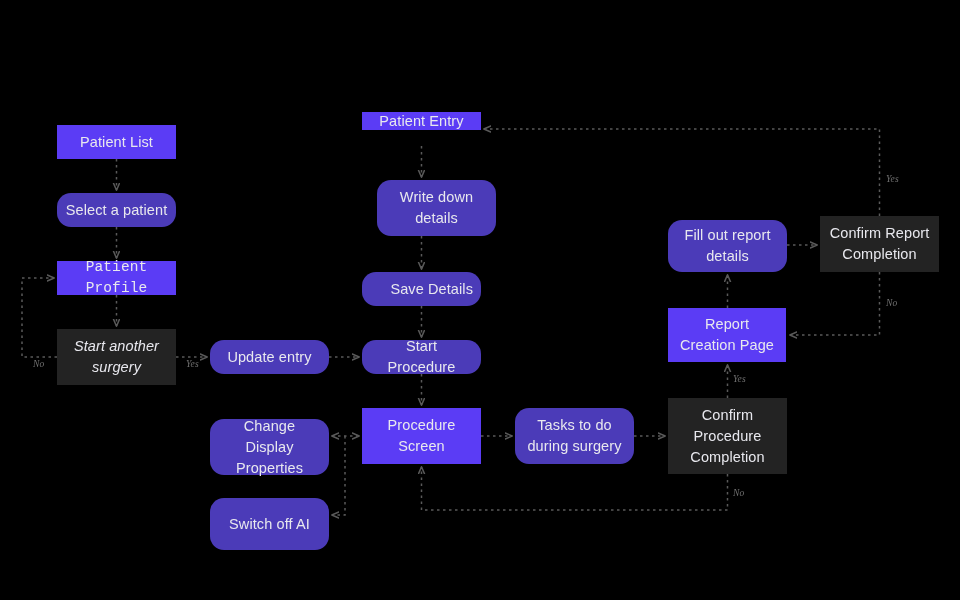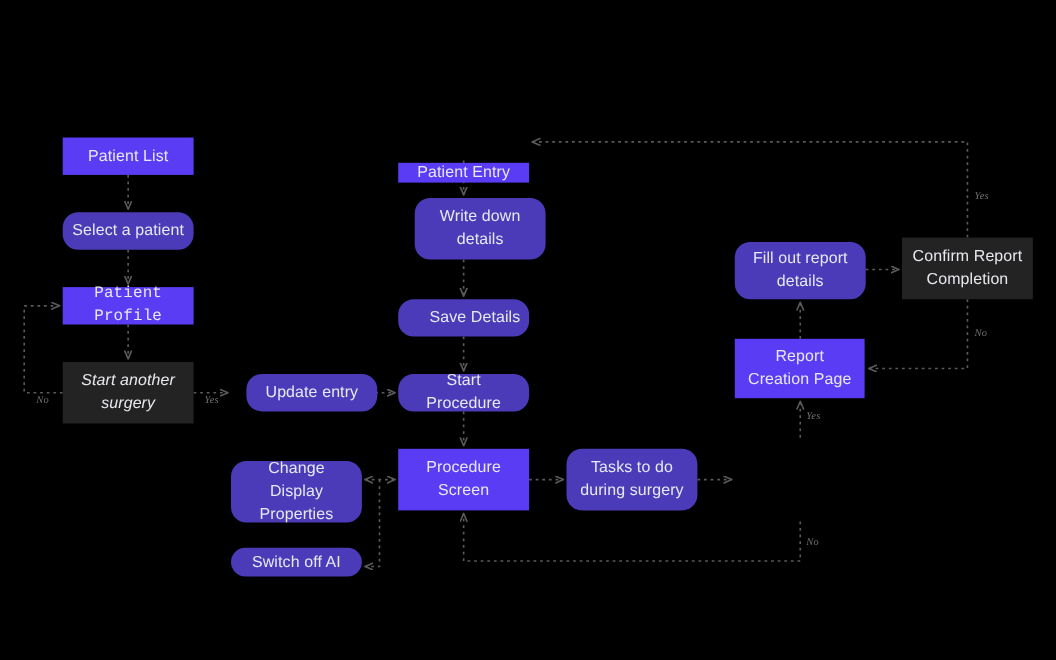--- a/index.html
+++ b/index.html
@@ -124,33 +124,33 @@
   </div>
 
   <div class="node rect-bright" style="left:57px;  top:261px; width:119px; height:34px;font-family:Liberation Mono, monospace;">
     <span>Patient Profile</span>
   </div>
 
   <div class="node rect-dark" style="left:57px;  top:329px; width:119px; height:56px;font-style:italic;">
     <span>Start another surgery</span>
   </div>
 
-  <div class="node round-muted" style="left:224px; top:340px; width:119px; height:34px;">
+  <div class="node round-muted" style="left:210px; top:340px; width:119px; height:34px;">
     <span>Update entry</span>
   </div>
 
   <div class="node round-muted" style="left:210px; top:419px; width:119px; height:56px;">
     <span>Change Display Properties</span>
   </div>
 
-  <div class="node round-muted" style="left:210px; top:498px; width:119px; height:26px;">
+  <div class="node round-muted" style="left:210px; top:498px; width:119px; height:52px;">
     <span>Switch off AI</span>
   </div>
 
-  <div class="node rect-bright" style="left:362px; top:112px; width:119px; height:18px;margin-top:36px;">
+  <div class="node rect-bright" style="left:362px; top:112px; width:119px; height:18px;">
     <span>Patient Entry</span>
   </div>
 
   <div class="node round-muted" style="left:345px; top:180px; width:119px; height:56px;margin-left:32px;">
     <span>Write down details</span>
   </div>
 
   <div class="node round-muted" style="left:362px; top:272px; width:119px; height:34px;justify-content:flex-end;">
     <span>Save Details</span>
   </div>
@@ -160,20 +160,23 @@
   </div>
 
   <div class="node rect-bright" style="left:362px; top:408px; width:119px; height:56px;">
     <span>Procedure Screen</span>
   </div>
 
   <div class="node round-muted" style="left:515px; top:408px; width:119px; height:56px;">
     <span>Tasks to do during surgery</span>
   </div>
 
+  <div class="node rect-dark" style="left:668px; top:398px; width:119px; height:76px;">
+    <span>Confirm Procedure Completion</span>
+  </div>
 
   <div class="node rect-bright" style="left:668px; top:308px; width:118px; height:54px;">
     <span>Report Creation Page</span>
   </div>
 
   <div class="node round-muted" style="left:668px; top:220px; width:119px; height:52px;">
     <span>Fill out report details</span>
   </div>
 
   <div class="node rect-dark" style="left:820px; top:216px; width:119px; height:56px;">

